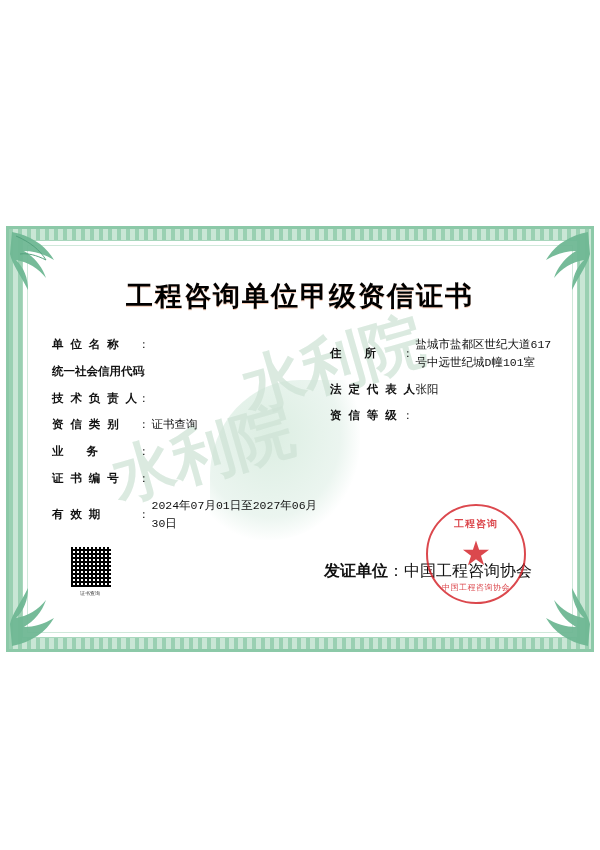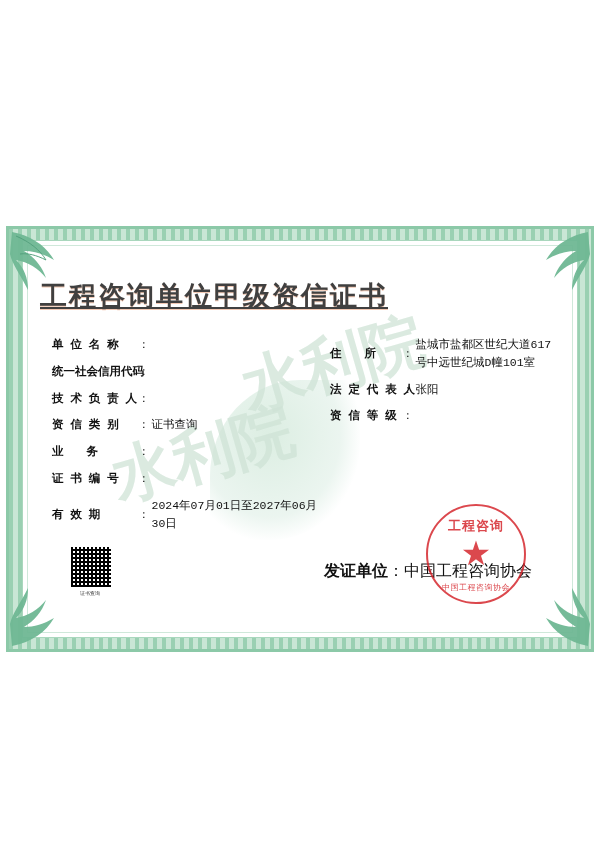--- a/index.html
+++ b/index.html
@@ -100,28 +100,28 @@
 
   
   .content {
     position: absolute;
     left: 40px;
     top: 34px;
     right: 40px;
     bottom: 34px;
   }
   .title {
-    color: #404040;
+    text-align: center;
+    color: #000000;
     font-size: 27px;
     font-weight: bold;
     letter-spacing: 2px;
     font-family: "DejaVu Sans", sans-serif;
     margin-top: 22px;
     text-shadow: 0 1px 0 #f3c9b4;
-    text-decoration: underline;
   }
 
   .fields {
     position: relative;
     margin-top: 22px;
     font-size: 11.5px;
     color: #1a1a1a;
     line-height: 1.55;
   }
   .col-left {
@@ -216,21 +216,21 @@
     transform: translate(-50%,-50%);
     font-size: 34px;
     color: #d42027;
     line-height: 1;
   }
   .seal-top {
     position: absolute;
     left: 0; right: 0;
     top: 11px;
     text-align: center;
-    font-size: 13px;
+    font-size: 10px;
     letter-spacing: 1px;
     font-weight: bold;
   }
   .seal-bottom {
     position: absolute;
     left: 0; right: 0;
     bottom: 9px;
     text-align: center;
     font-size: 8px;
     letter-spacing: .5px;

